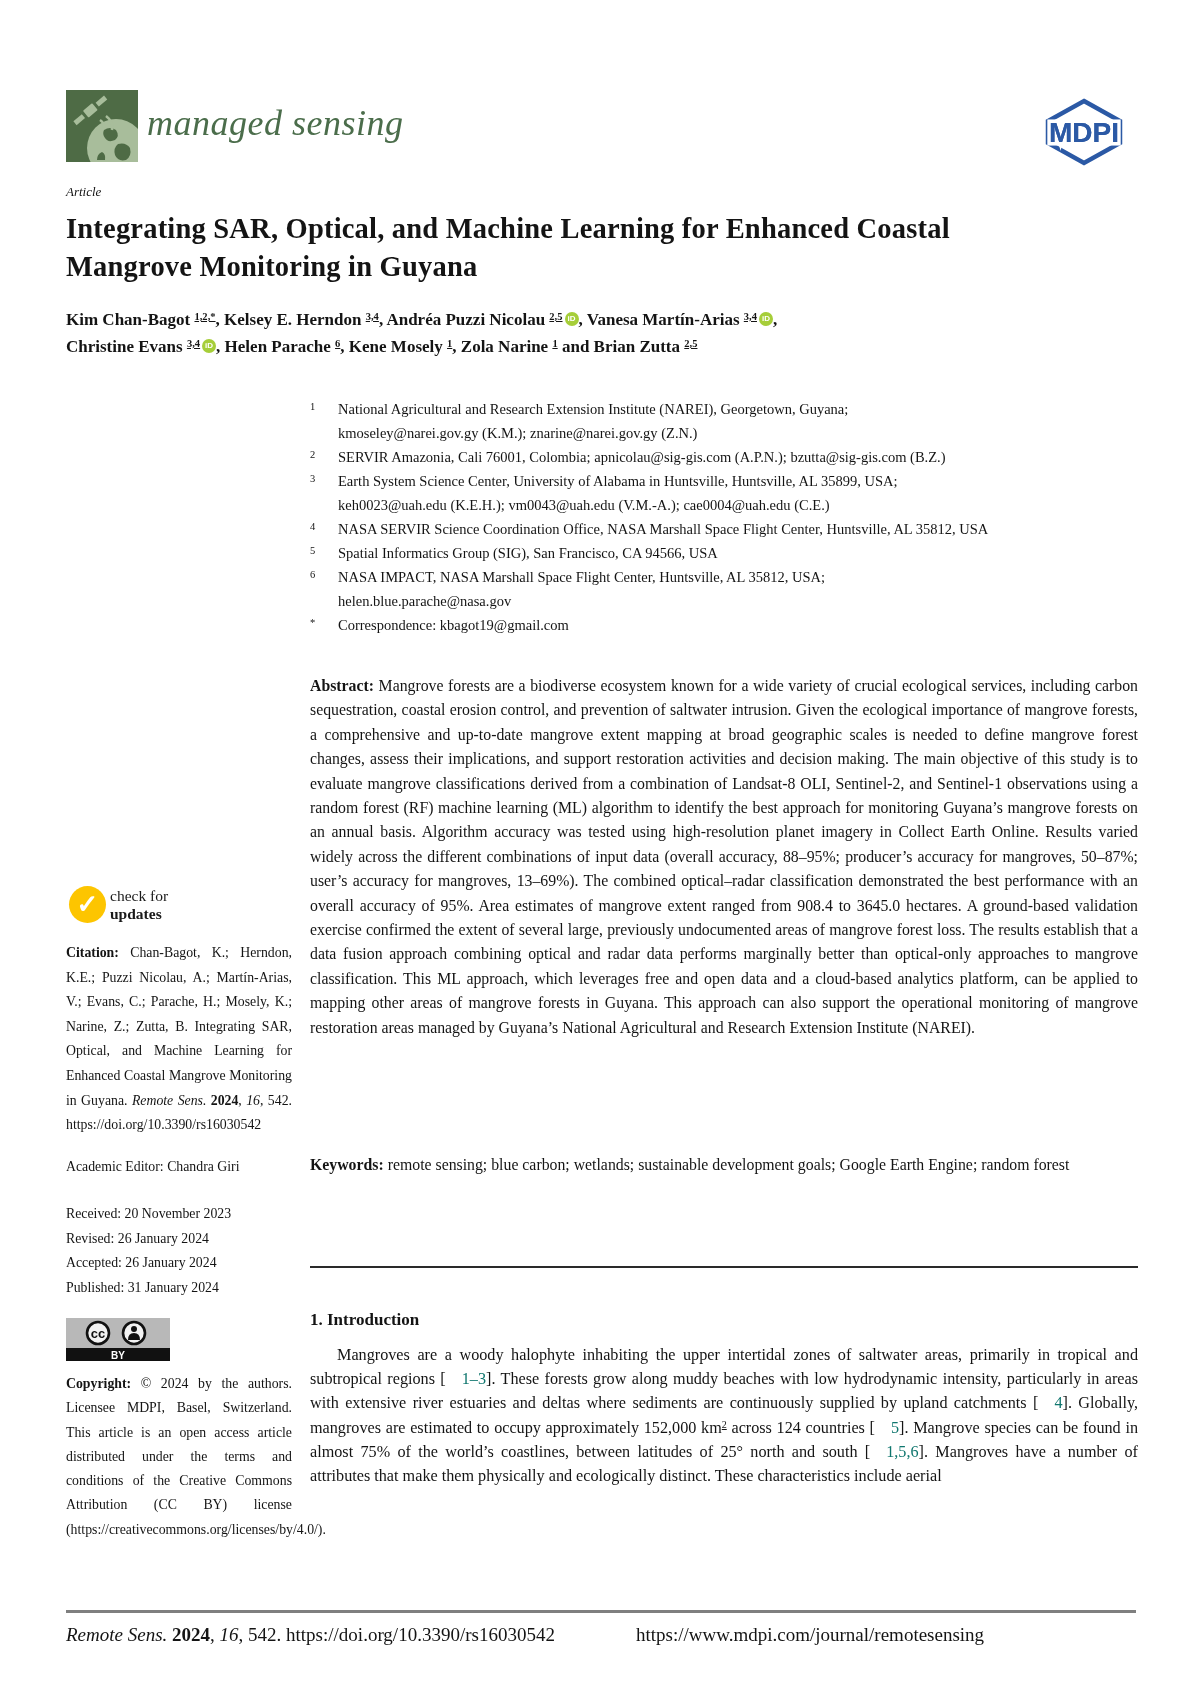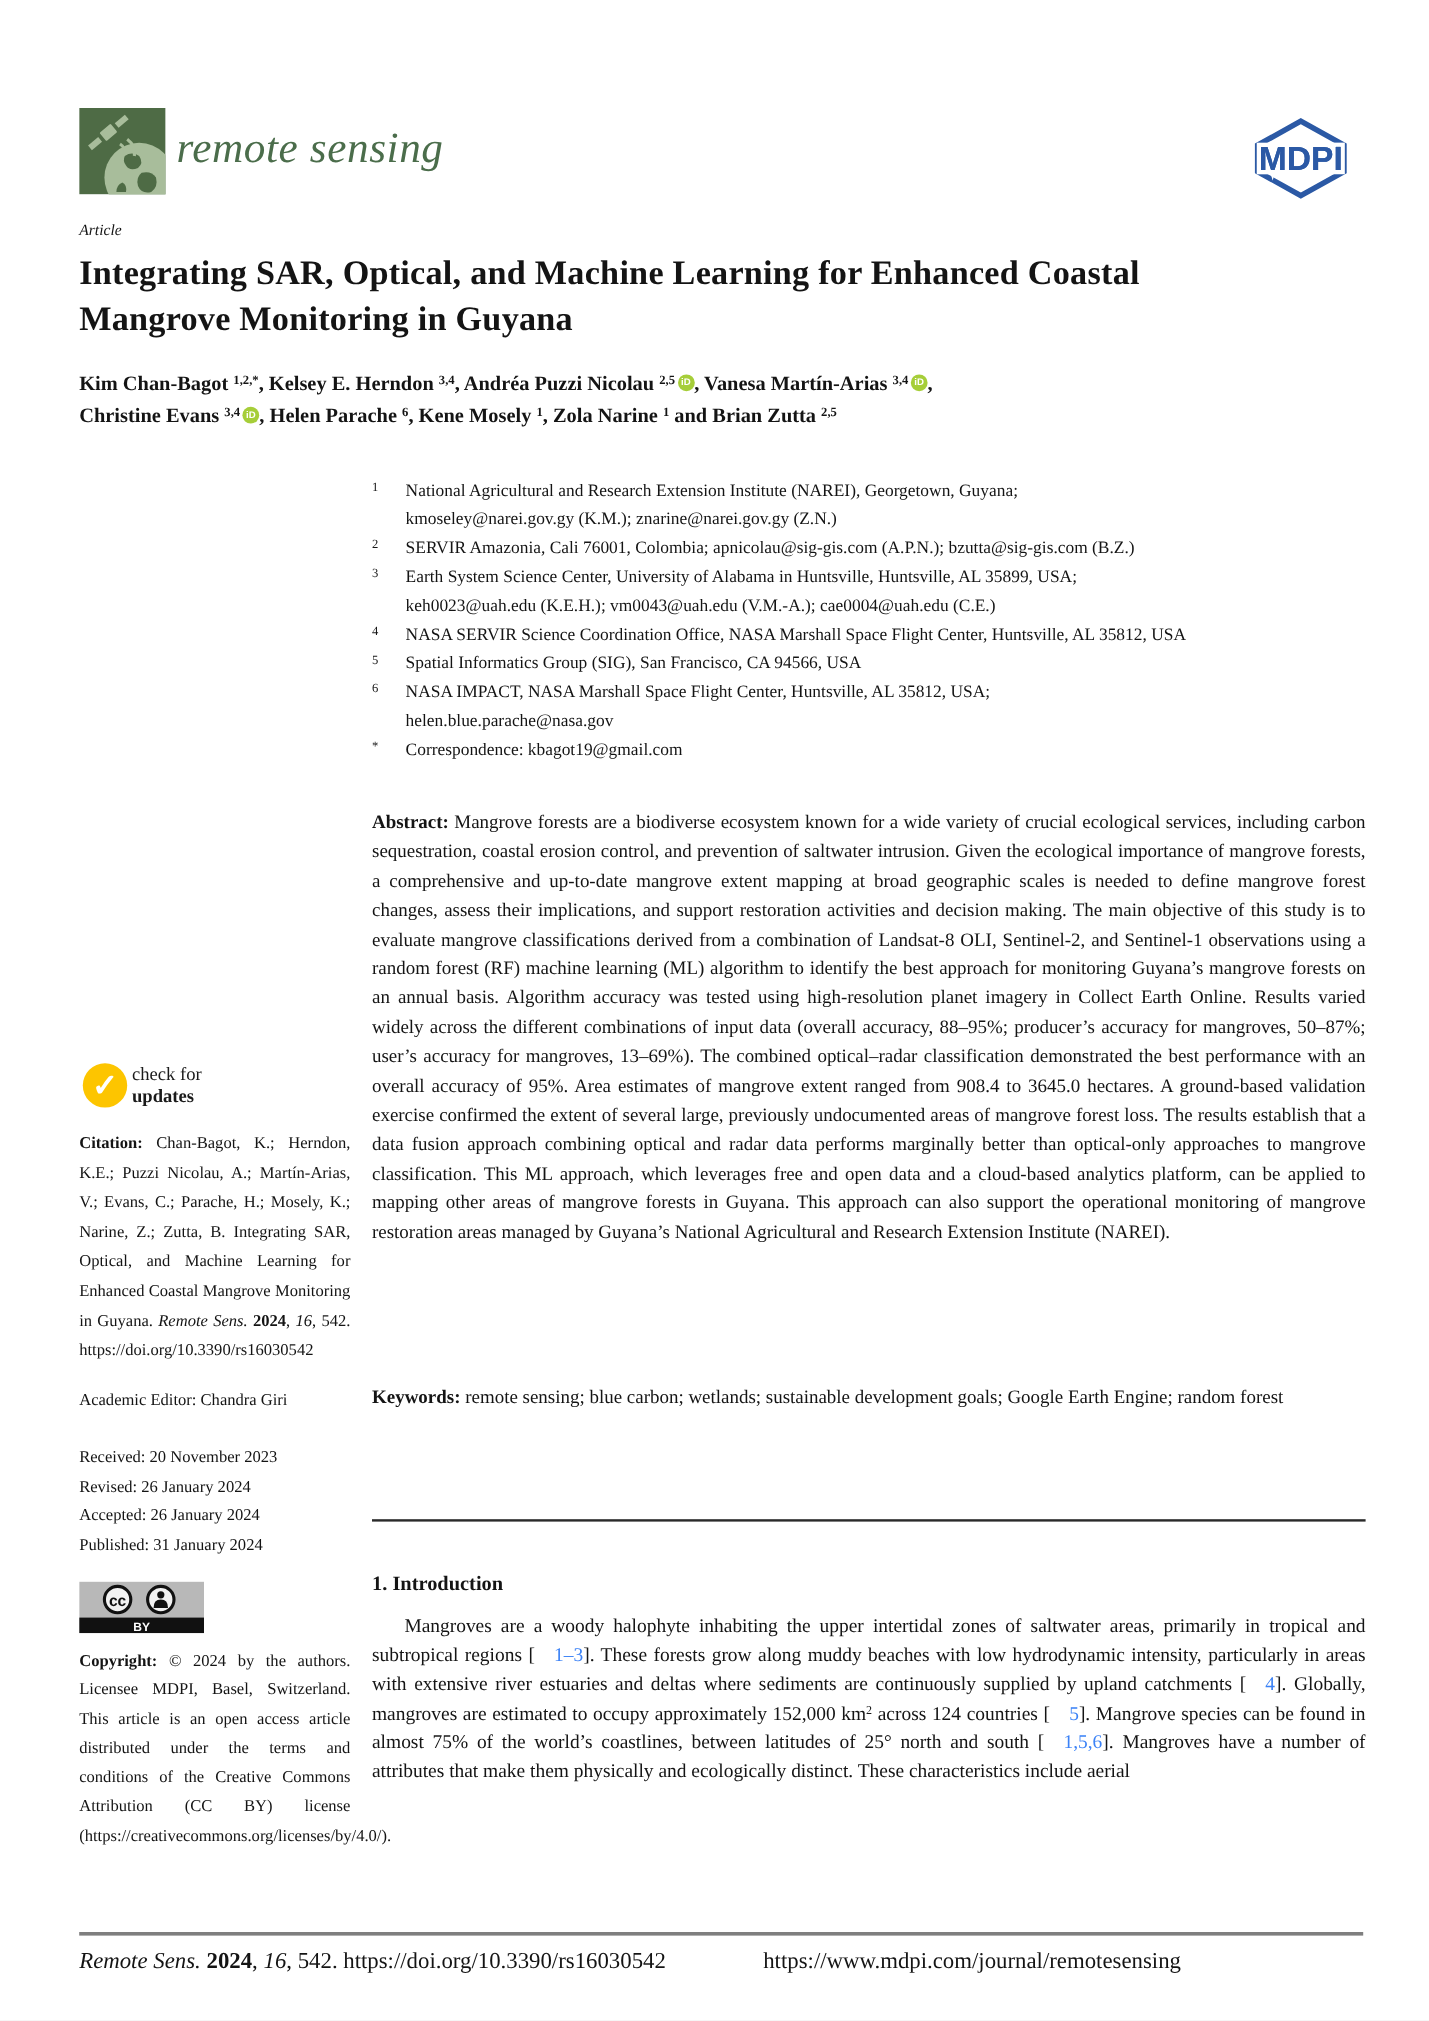--- a/index.html
+++ b/index.html
@@ -3,22 +3,22 @@
 <meta charset="utf-8">
 <style>
   html,body{margin:0;padding:0;background:#e8e8e8;}
   .page{
     position:relative;width:1191px;height:1684px;background:#ffffff;
     font-family:"Liberation Serif", serif;color:#141414;margin:0 auto;overflow:hidden;
   }
   .abs{position:absolute;}
   .b{font-weight:bold;}
   .i{font-style:italic;}
-  .sup{font-size:0.62em;vertical-align:5px;line-height:0;}
-  .link{color:#3b82f6;margin-left:16px;}
+  .sup{font-size:0.62em;vertical-align:5px;line-height:0;text-decoration:underline;}
+  .link{color:#0f766e;margin-left:16px;}
   .just{text-align:justify;}
   
   .journal-name{font-style:italic;font-size:36px;color:#4b6d4b;letter-spacing:0.5px;}
   
   .article-label{font-style:italic;font-size:13px;}
   .page-title{font-weight:bold;font-size:28.5px;line-height:38px;letter-spacing:0.2px;}
   .authors{font-weight:bold;font-size:17px;line-height:27px;}
   .orcid-icon{
     display:inline-block;width:14px;height:14px;border-radius:50%;background:#a6ce39;
     color:#fff;font-family:"Liberation Sans",sans-serif;font-size:8px;font-weight:bold;
@@ -57,21 +57,21 @@
       <path d="M36,62 q4,2 3,8 l-8,0 q0,-6 5,-8 Z" fill="#4e6b45"></path>
       <g transform="rotate(-40 24 20)">
         <rect x="18" y="16" width="12" height="9" rx="1" fill="#a8bd9b"></rect>
         <rect x="4" y="18" width="11" height="5" fill="#a8bd9b"></rect>
         <rect x="33" y="18" width="11" height="5" fill="#a8bd9b"></rect>
       </g>
       <path d="M34,30 a9,9 0 0 1 4,9" stroke="#a8bd9b" stroke-width="2.6" fill="none"></path>
       <path d="M40,26 a15,15 0 0 1 6,14" stroke="#a8bd9b" stroke-width="2.6" fill="none"></path>
     </svg>
   </div>
-  <div class="abs journal-name" style="left:147px;top:102px;">remote sensing</div>
+  <div class="abs journal-name" style="left:147px;top:102px;">managed sensing</div>
 
   <div class="abs" style="left:1032px;top:98px;width:104px;height:68px;">
     <svg width="104" height="68" viewBox="0 0 104 68">
       <path d="M52,3 L88,23 L88,45 L52,65 L16,45 L16,23 Z" fill="none" stroke="#2b59a5" stroke-width="4.5"></path>
       <text x="52" y="44" text-anchor="middle" font-family="Liberation Sans, sans-serif" font-size="28" font-weight="bold" fill="#2b59a5" stroke="#ffffff" stroke-width="7" paint-order="stroke">MDPI</text>
       <text x="52" y="44" text-anchor="middle" font-family="Liberation Sans, sans-serif" font-size="28" font-weight="bold" fill="#2b59a5">MDPI</text>
     </svg>
   </div>
 
   <div class="abs article-label" style="left:66px;top:184px;">Article</div>

